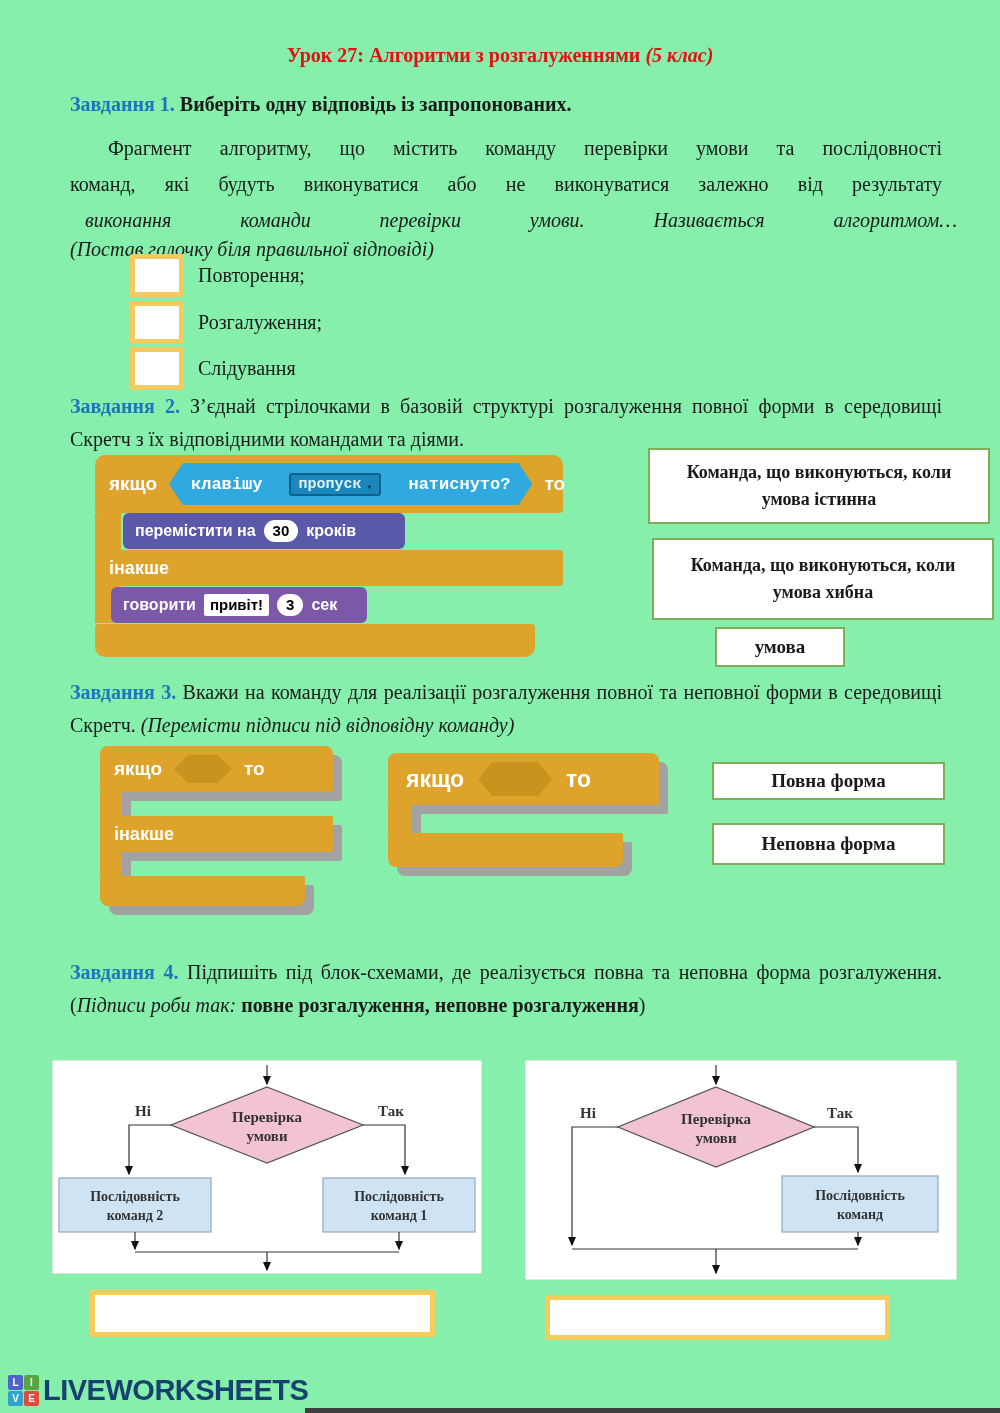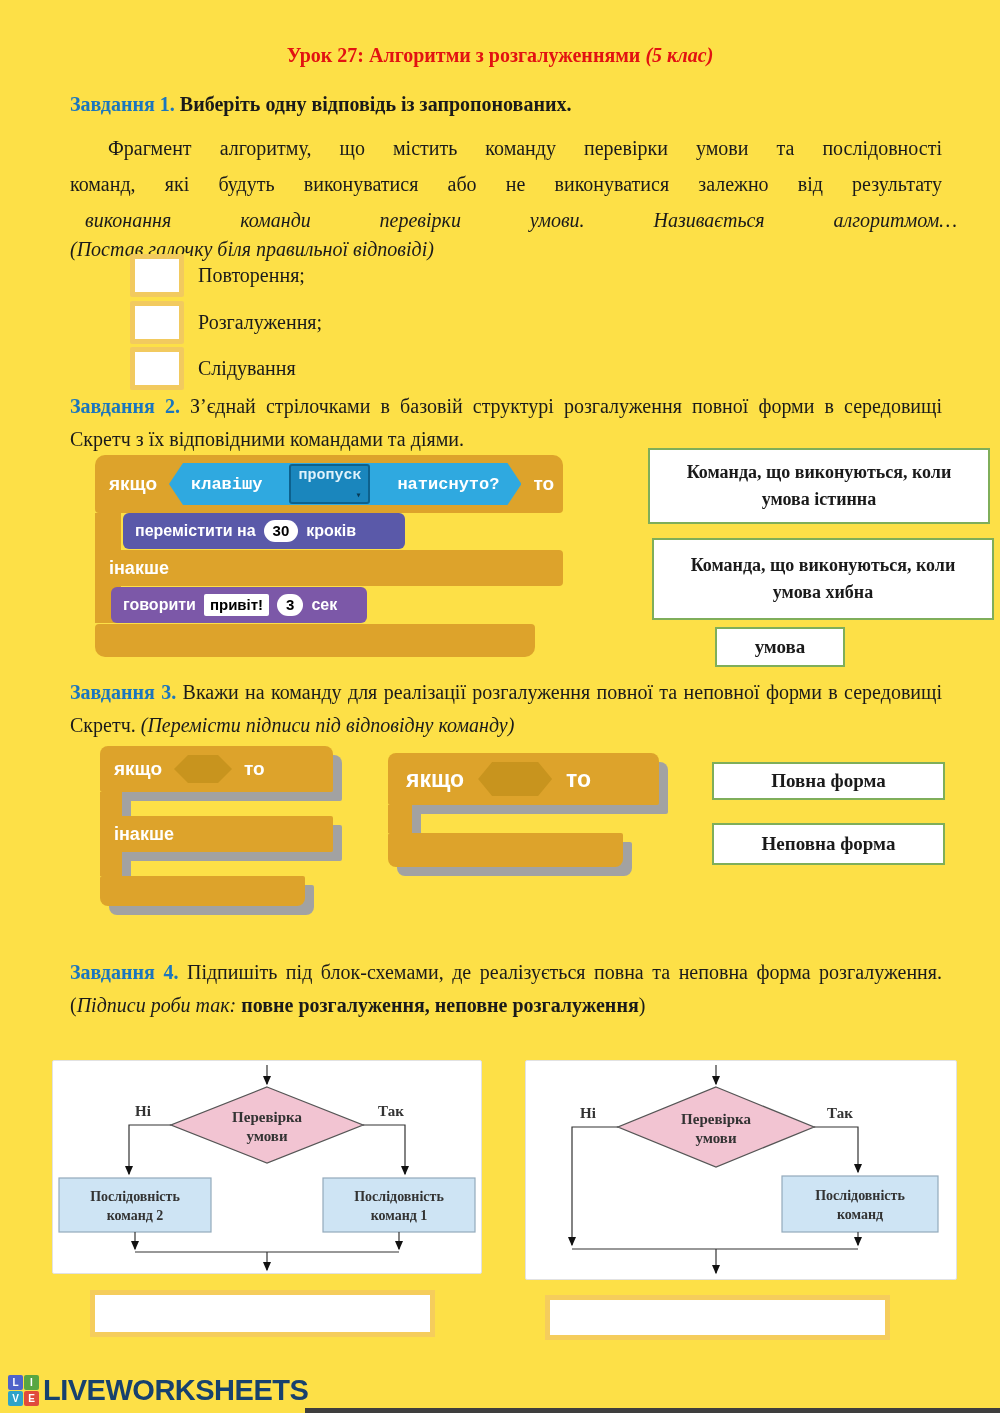--- a/index.html
+++ b/index.html
@@ -1,17 +1,17 @@
 <!DOCTYPE html>
 <html><head>
 <meta charset="utf-8">
 <style>
   html,body{margin:0;padding:0;background:#ffffff;}
   .page{
-    position:relative;width:1000px;height:1413px;background:#fde047;
+    position:relative;width:1000px;height:1413px;background:#86efac;
     font-family:"Liberation Serif", serif;color:#1a1a1a;overflow:hidden;
   }
   .abs{position:absolute;}
 
   
   .title{
     top:44px;left:0;width:1000px;text-align:center;
     font-size:20px;font-weight:bold;color:#e21212;
   }
   .title .suffix{font-style:italic;}
@@ -45,21 +45,21 @@
   .hex{
     clip-path:polygon(14px 0, calc(100% - 14px) 0, 100% 50%, calc(100% - 14px) 100%, 14px 100%, 0 50%);
   }
   .cond-hex{
     background:#2fa9e0;height:42px;display:flex;align-items:center;gap:27px;
     padding:0 22px;color:#fff;font-size:17px;font-weight:bold;
     font-family:Liberation Mono, monospace;
   }
   .dropdown{
     display:inline-flex;align-items:flex-end;gap:5px;background:#1a86bd;
-    border:2px solid #0d618d;border-radius:3px;padding:1px 7px;font-size:15px;color:#dff2fb;flex-direction:column;
+    border:2px solid #0d618d;border-radius:3px;padding:1px 7px;font-size:15px;color:#dff2fb;
   }
   .dropdown .arr{font-size:10px;color:#073a55;}
   .pill{background:#fff;border-radius:12px;padding:0 9px;color:#000;font-size:15px;line-height:22px;}
   .saybox{background:#fff;border-radius:2px;padding:0 6px;color:#000;font-size:15px;line-height:22px;}
   .inner-block{
     position:absolute;display:flex;align-items:center;gap:8px;border-radius:6px;
     color:#fff;font-family:"Liberation Sans", sans-serif;font-weight:bold;font-size:16px;
     padding:0 12px;box-sizing:border-box;
   }
   .shadowed{filter:drop-shadow(9px 9px 0 #a2a2a2);}

